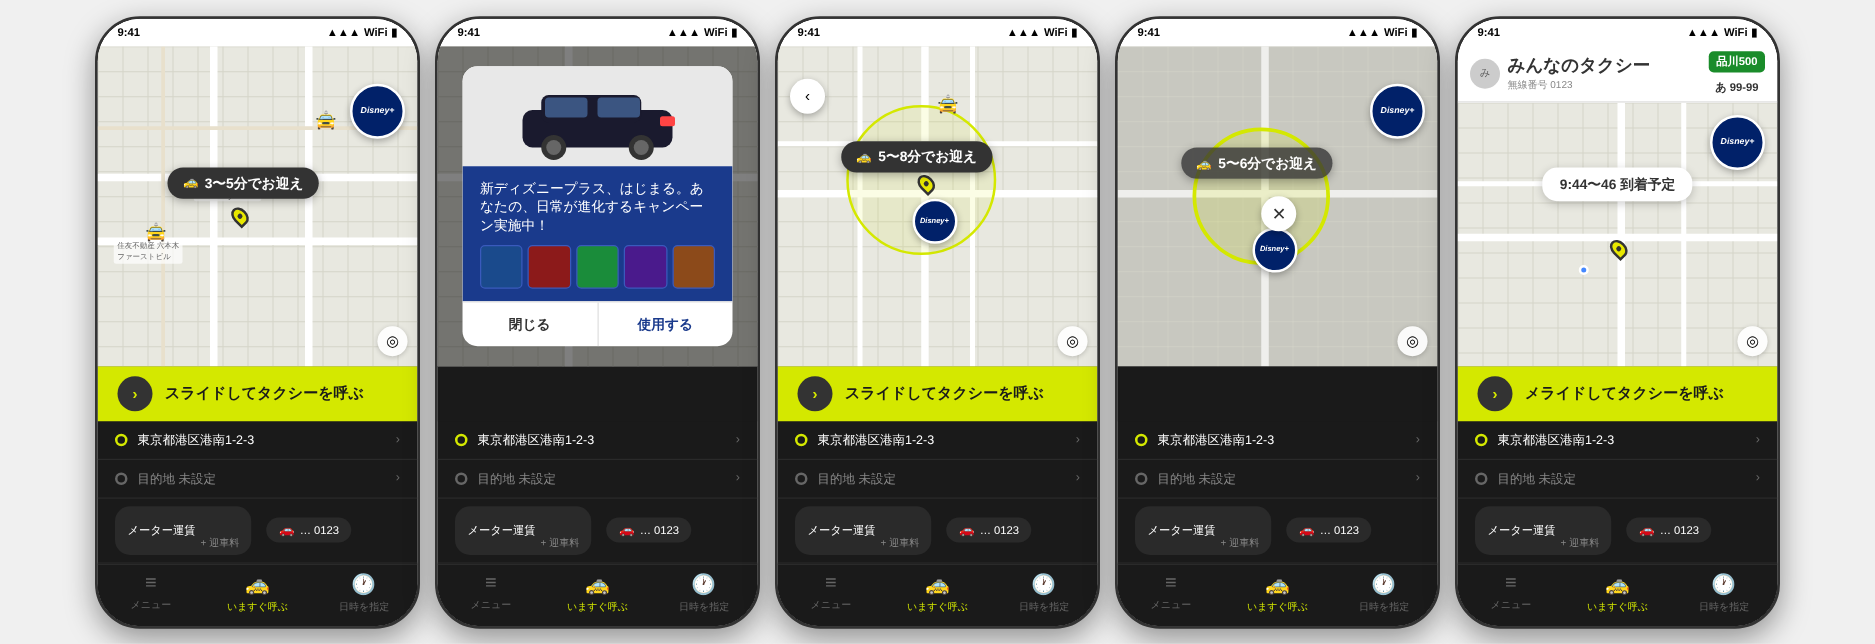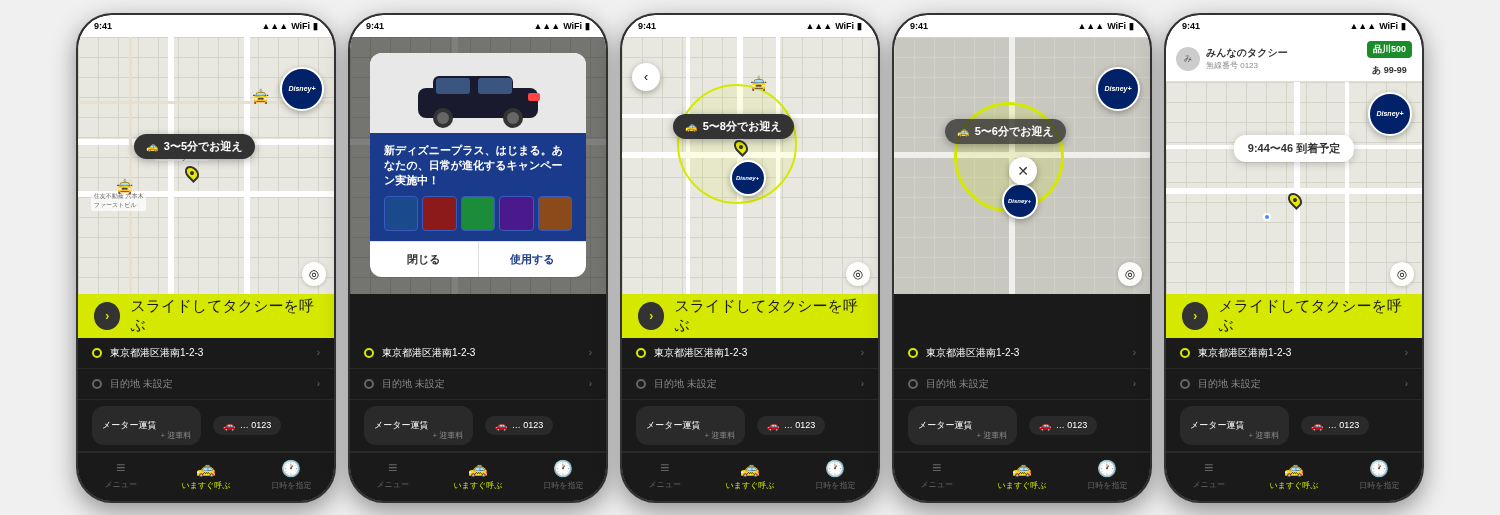--- a/index.html
+++ b/index.html
@@ -205,22 +205,22 @@
       border-radius: 50%;
       display: flex;
       align-items: center;
       justify-content: center;
       color: #d4e800;
       font-size: 12px;
       font-weight: 700;
     }
     .slide-text {
       color: #1a1a1a;
-      font-size: 15px;
-      font-weight: 400;
+      font-size: 12px;
+      font-weight: 700;
     }
     
     .address-row {
       display: flex;
       align-items: center;
       padding: 8px 14px;
       border-bottom: 1px solid #2a2a2a;
       gap: 8px;
     }
     .address-dot {
@@ -344,21 +344,21 @@
       justify-content: center;
       overflow: hidden;
     }
     .modal-promo {
       background: #1a3a8c;
       color: #fff;
       padding: 10px 14px;
     }
     .promo-title {
       font-size: 11px;
-      font-weight: 700;
+      font-weight: 400;
     }
     .promo-images {
       display: flex;
       gap: 4px;
       margin-top: 8px;
     }
     .promo-img-item {
       width: 35px;
       height: 35px;
       border-radius: 4px;
@@ -442,21 +442,21 @@
       height: 24px;
       border-radius: 50%;
       background: #ccc;
       display: flex;
       align-items: center;
       justify-content: center;
       font-size: 8px;
       color: #555;
     }
     .driver-name {
-      font-size: 10px;
+      font-size: 14px;
       font-weight: 600;
       color: #333;
       text-align: right;
     }
     .driver-sub {
       font-size: 8px;
       color: #888;
     }
     .plate-badge {
       background: #1a8c2a;

